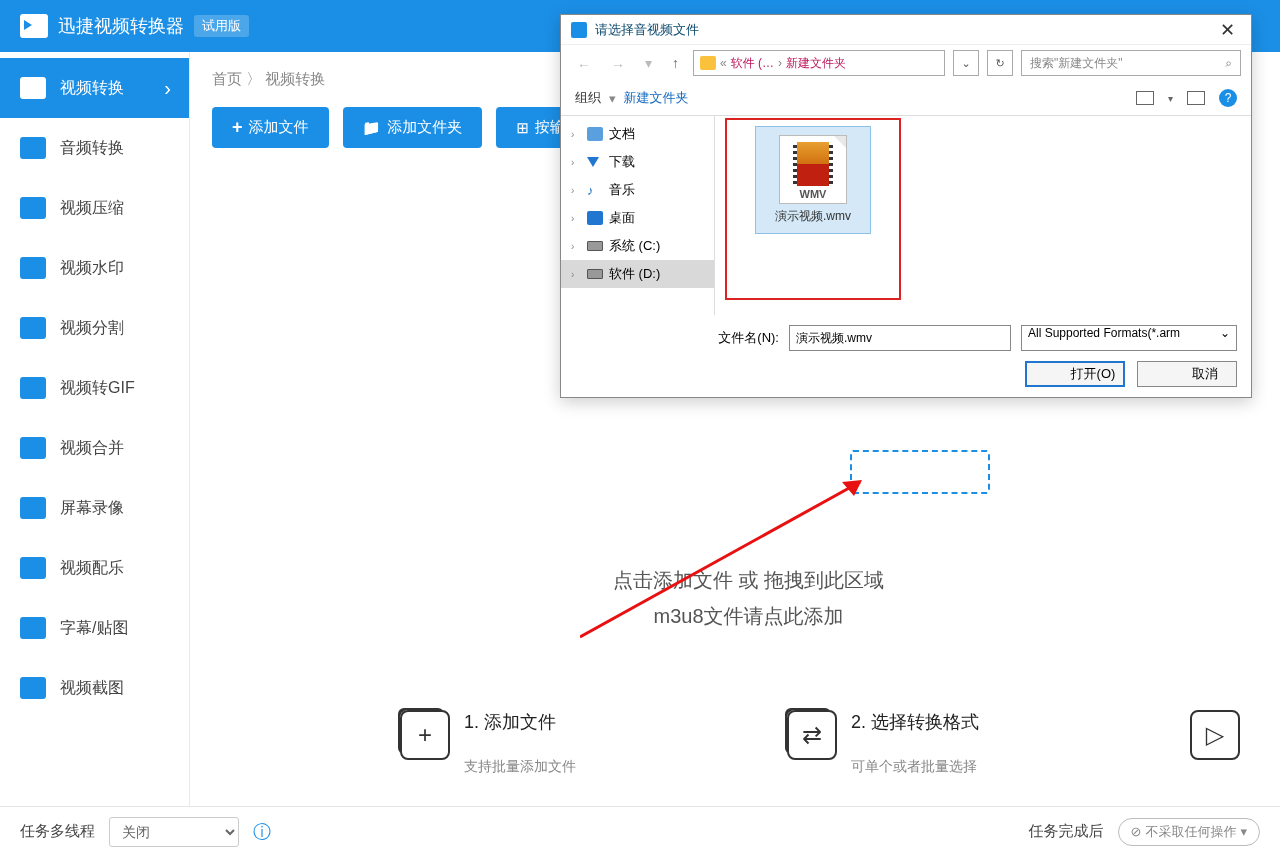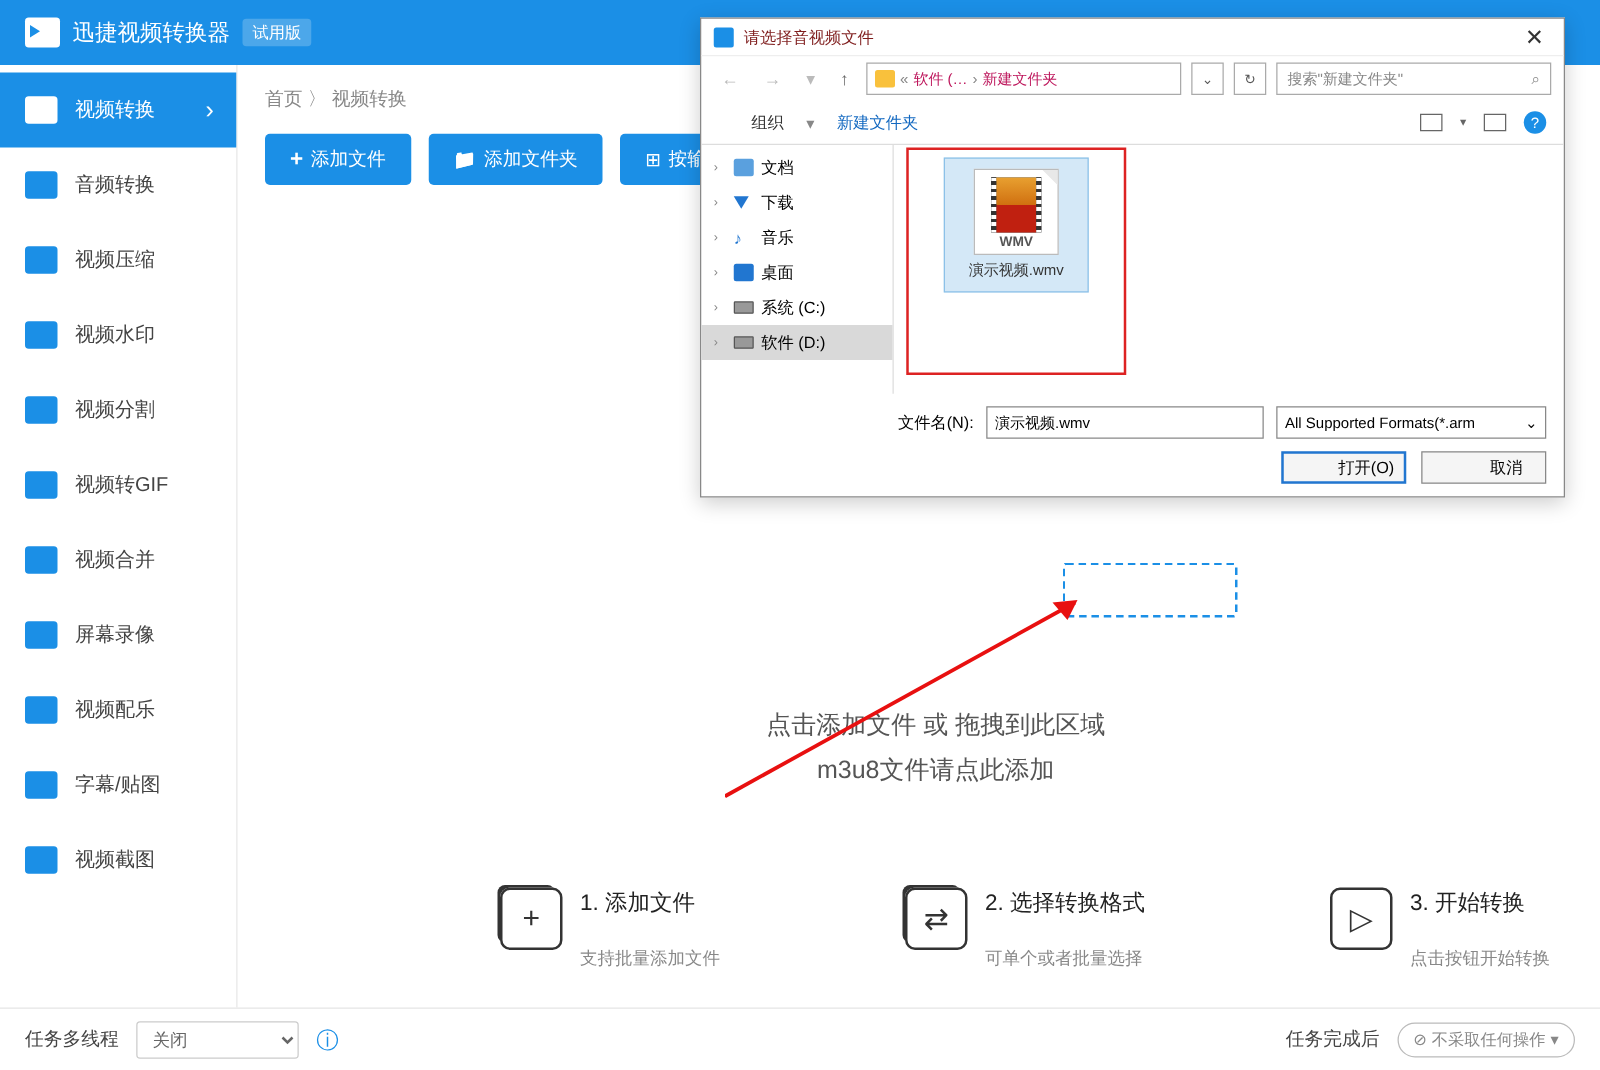--- a/index.html
+++ b/index.html
@@ -44,32 +44,32 @@
 .footer-label { font-size: 15px; color: #444; }
 .footer-select { width: 130px; height: 30px; border: 1px solid #ccc; border-radius: 3px; padding: 0 8px; font-size: 14px; color: #666; background: #fff; }
 .info-icon { color: #1b8fe6; font-size: 18px; }
 .footer-spacer { flex: 1; }
 .pill { border: 1px solid #bbb; border-radius: 14px; padding: 4px 12px; font-size: 13px; color: #888; display: flex; align-items: center; gap: 4px; }
 
 
 .dialog { position: absolute; left: 560px; top: 14px; width: 692px; height: 384px; background: #fff; border: 1px solid #888; box-shadow: 0 4px 16px rgba(0,0,0,0.2); }
 .dlg-titlebar { height: 30px; display: flex; align-items: center; padding: 0 10px; border-bottom: 1px solid #eee; }
 .dlg-icon { width: 16px; height: 16px; background: #1b8fe6; border-radius: 2px; margin-right: 8px; }
-.dlg-title { font-size: 13px; color: #7f1d1d; flex: 1; }
+.dlg-title { font-size: 13px; color: #0c4a6e; flex: 1; }
 .dlg-close { font-size: 18px; color: #333; cursor: pointer; padding: 0 6px; }
 .dlg-nav { height: 36px; display: flex; align-items: center; padding: 0 10px; gap: 8px; }
 .nav-arrow { color: #666; font-size: 14px; padding: 4px 6px; }
 .nav-arrow.dim { color: #bbb; }
 .path-box { flex: 1; height: 26px; border: 1px solid #aaa; display: flex; align-items: center; padding: 0 6px; font-size: 12px; gap: 4px; }
 .folder-mini { width: 16px; height: 14px; background: #f9c13c; border-radius: 2px; }
 .path-seg { color: #be185d; }
 .path-sep { color: #888; }
 .dd-btn { width: 26px; height: 26px; border: 1px solid #aaa; display: flex; align-items: center; justify-content: center; font-size: 11px; color: #555; }
 .search-box { width: 220px; height: 26px; border: 1px solid #aaa; padding: 0 8px; font-size: 12px; color: #888; display: flex; align-items: center; justify-content: space-between; }
-.dlg-toolbar { height: 34px; display: flex; align-items: center; padding: 0 14px; gap: 18px; color: #333; font-size: 13px; margin-left: 26px; }
+.dlg-toolbar { height: 34px; display: flex; align-items: center; padding: 0 14px; gap: 8px; color: #333; font-size: 13px; }
 .dlg-toolbar-link { color: #1268c0; }
 .dlg-tool-right { margin-left: auto; display: flex; gap: 14px; align-items: center; }
 .view-ic { width: 18px; height: 14px; border: 1px solid #666; }
 .help-ic { width: 18px; height: 18px; border-radius: 50%; background: #1b8fe6; color: #fff; font-size: 12px; display: flex; align-items: center; justify-content: center; }
 .dlg-body { display: flex; height: 200px; border-top: 1px solid #ddd; }
 .dlg-tree { width: 154px; border-right: 1px solid #ddd; padding: 4px 0; font-size: 13px; }
 .tree-item { display: flex; align-items: center; padding: 5px 10px; gap: 6px; cursor: pointer; }
 .tree-item.sel { background: #d9d9d9; }
 .tree-caret { color: #888; font-size: 10px; width: 10px; }
 .tree-ic { width: 16px; height: 14px; flex-shrink: 0; }
@@ -86,21 +86,21 @@
 .film::before, .film::after { content: ""; position: absolute; top: 0; bottom: 0; width: 4px; background: repeating-linear-gradient(#fff 0 3px, #333 3px 6px); }
 .film::before { left: -4px; } .film::after { right: -4px; }
 .film-inner { width: 100%; height: 50%; background: linear-gradient(#e8a030, #d07010); }
 .film-inner2 { width: 100%; height: 50%; background: #c02010; }
 .wmv-label { font-size: 11px; color: #555; font-weight: bold; margin-top: 2px; }
 .file-name { font-size: 12px; color: #333; margin-top: 4px; }
 .dlg-footer { padding: 10px 14px; }
 .fn-row { display: flex; align-items: center; gap: 10px; justify-content: flex-end; margin-bottom: 10px; }
 .fn-label { font-size: 13px; }
 .fn-input { width: 222px; height: 26px; border: 1px solid #888; padding: 0 6px; font-size: 12px; }
-.fn-filter { width: 216px; height: 26px; border: 1px solid #888; padding: 0 6px; font-size: 12px; display: flex; align-items: center; justify-content: space-between; }
+.fn-filter { width: 216px; height: 26px; border: 1px solid #888; padding: 0 6px; font-size: 12px; display: flex; align-items: flex-start; justify-content: space-between; }
 .dlg-btns { display: flex; gap: 12px; justify-content: flex-end; }
 .dlg-btn { width: 100px; height: 26px; border: 1px solid #888; background: #f5f5f5; font-size: 13px; cursor: pointer; padding-left: 36px; }
 .dlg-btn.primary { border: 2px solid #2176d0; }
 </style>
 </head>
 <body>
 
 <div class="titlebar">
   <div class="app-logo"></div>
   <span class="app-title">迅捷视频转换器</span>
@@ -187,24 +187,20 @@
       </div>
       <div class="step">
         <div class="step-icon step-icon-shadow">⇄</div>
         <div>
             <div class="step-title">2. 选择转换格式</div>
             <div class="step-desc">可单个或者批量选择</div>
           </div>
       </div>
       <div class="step">
         <div class="step-icon">▷</div>
-        <div>
-            <div class="step-title">3. 开始转换</div>
-            <div class="step-desc">点击按钮开始转换</div>
-          </div>
       </div>
     </div>
   </div>
 </div>
 
 <div class="footer">
   <span class="footer-label">任务多线程</span>
   <select class="footer-select"><option>关闭</option></select>
   <span class="info-icon">ⓘ</span>
   <div class="footer-spacer"></div>

